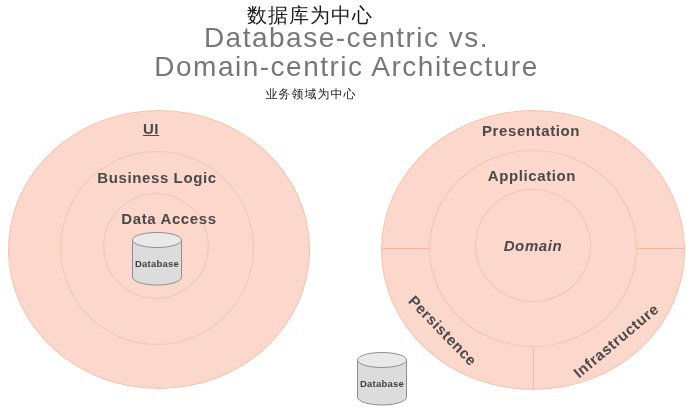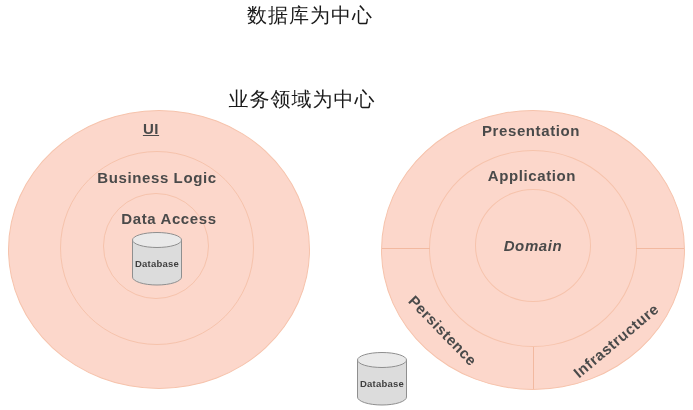--- a/index.html
+++ b/index.html
@@ -6,21 +6,21 @@
   .canvas{
     position:relative;width:693px;height:410px;background:#ffffff;overflow:hidden;
     font-family:"Liberation Sans",sans-serif;
   }
   
   .zh-note{
     position:absolute;text-align:center;color:#1a1a1a;
     font-size:20px;font-weight:500;letter-spacing:1px;
   }
   .zh-top{left:160px;width:300px;top:2px;}
-  .zh-bottom{left:152px;width:300px;top:86px;font-size:20px;text-align:center;}
+  .zh-bottom{left:161px;width:300px;top:86px;font-size:12px;text-align:center;}
   .title{
     position:absolute;left:0;width:693px;top:23px;text-align:center;
     color:#777777;font-size:28px;line-height:29px;font-weight:300;letter-spacing:1.5px;
   }
   
   .ring{
     position:absolute;border-radius:50%;
     background:#fcd7cb;border:1px solid #f6c3ac;box-sizing:border-box;
   }
   .ring.inner-ring{background:transparent;}
@@ -57,20 +57,21 @@
     font-family:"Liberation Sans",sans-serif;font-size:9.5px;font-weight:600;
     fill:#3f3f3f;letter-spacing:0.2px;
   }
 </style>
 </head>
 <body>
 
 <div class="canvas">
 
   <div class="zh-note zh-top">数据库为中心</div>
+  <div class="title"><span>Database-centric vs.</span><br><span>Domain-centric Architecture</span></div>
   <div class="zh-note zh-bottom">业务领域为中心</div>
 
   <div class="ring l-outer"></div>
   <div class="ring inner-ring l-middle"></div>
   <div class="ring inner-ring l-inner"></div>
   <div class="ring-label l-ui">UI</div>
   <div class="ring-label l-bl">Business Logic</div>
   <div class="ring-label l-da">Data Access</div>
 
   <svg class="cyl cyl-left" width="52" height="56" viewBox="0 0 52 56">

